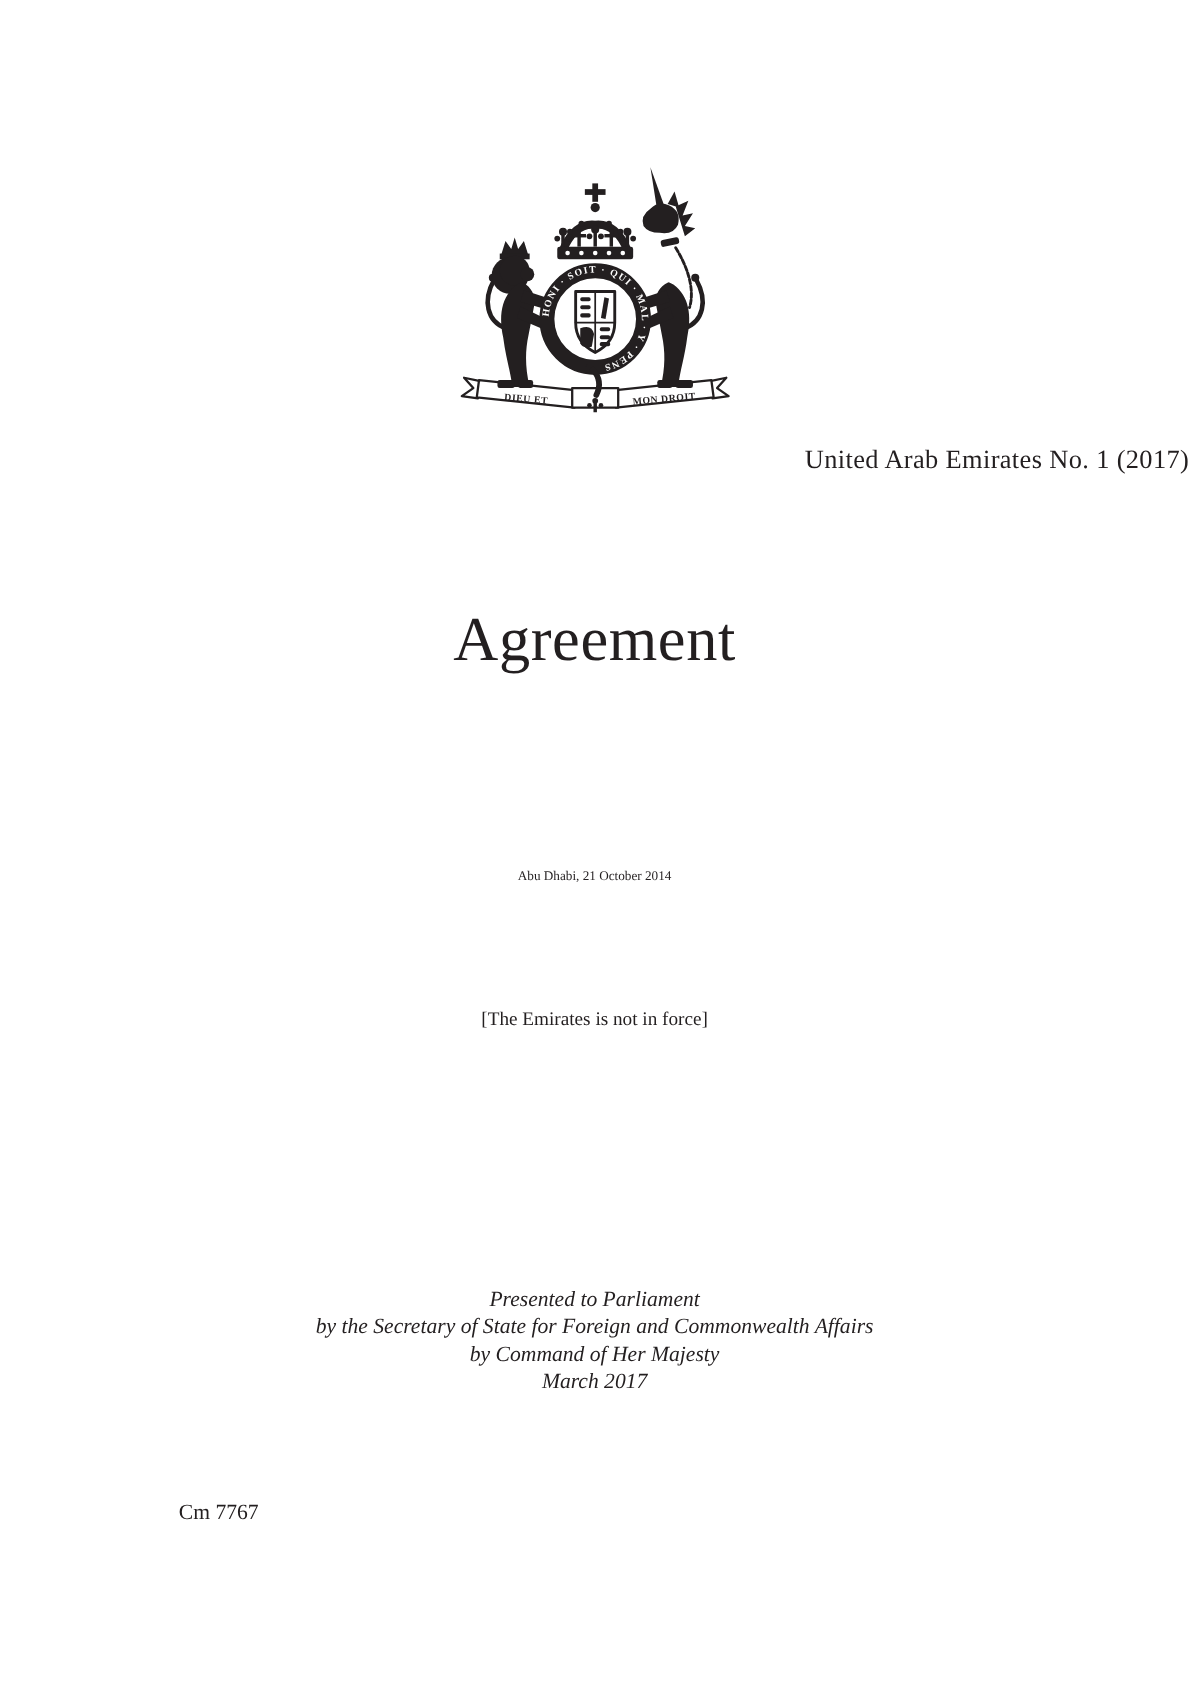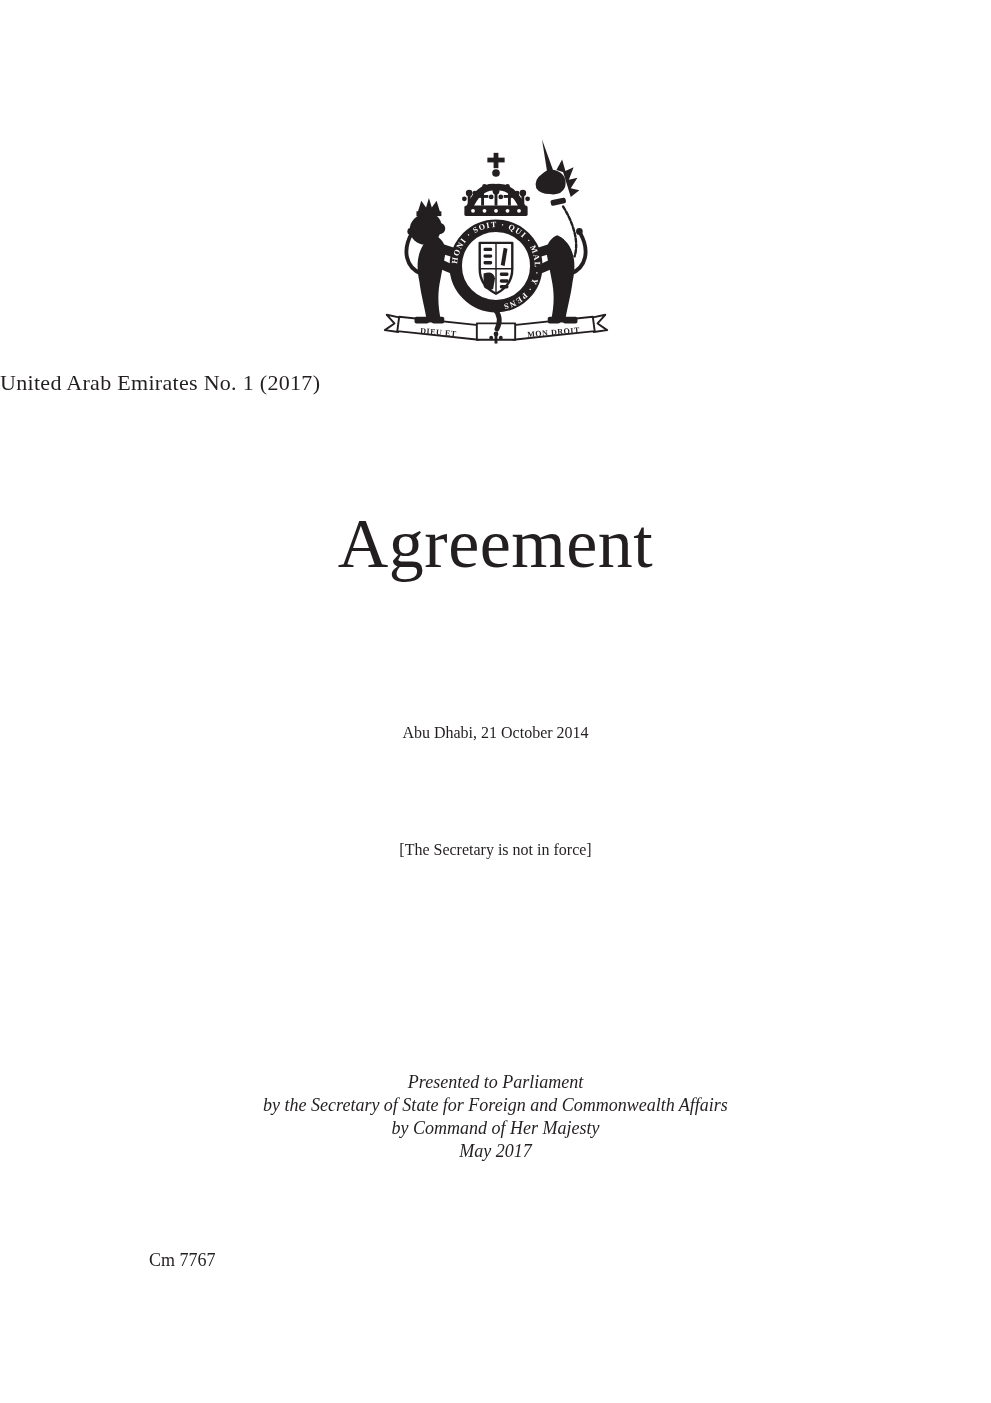--- a/index.html
+++ b/index.html
@@ -24,51 +24,51 @@
     transform: translateX(-50%);
     width: 230px;
     height: 228px;
   }
   .emblem svg { display: block; width: 100%; height: 100%; }
   .series-title {
     position: absolute;
     top: 370px;
     left: 0;
     width: 100%;
-    text-align: left;
+    text-align: right;
     font-size: 22px;
     letter-spacing: 0.3px;
   }
   .doc-title {
     position: absolute;
     top: 504px;
     left: 0;
     width: 100%;
     text-align: center;
-    font-size: 70px;
+    font-size: 52px;
     font-weight: normal;
     margin: 0;
     letter-spacing: 0.5px;
   }
   .subtitle {
     position: absolute;
     top: 591px;
     left: 0;
     width: 100%;
     text-align: center;
     font-size: 21px;
     line-height: 28px;
   }
   .place-date {
     position: absolute;
     top: 724px;
     left: 0;
     width: 100%;
     text-align: center;
-    font-size: 16px;
+    font-size: 11px;
   }
   .force-note {
     position: absolute;
     top: 841px;
     left: 0;
     width: 100%;
     text-align: center;
     font-size: 16px;
   }
   .presented {
@@ -226,24 +226,24 @@
     </svg>
   </div>
 
   <div class="series-title">United Arab Emirates No. 1 (2017)</div>
 
   <h1 class="doc-title">Agreement</h1>
 
 
   <div class="place-date">Abu Dhabi, 21 October 2014</div>
 
-  <div class="force-note">[The Secretary is not in force]</div>
+  <div class="force-note">[The Emirates is not in force]</div>
 
   <div class="presented">
     <div>Presented to Parliament</div>
     <div>by the Secretary of State for Foreign and Commonwealth Affairs</div>
     <div>by Command of Her Majesty</div>
-    <div>May 2017</div>
+    <div>March 2017</div>
   </div>
 
   <div class="cm-number">Cm 7767</div>
 
 </div>
 
 </body></html>

